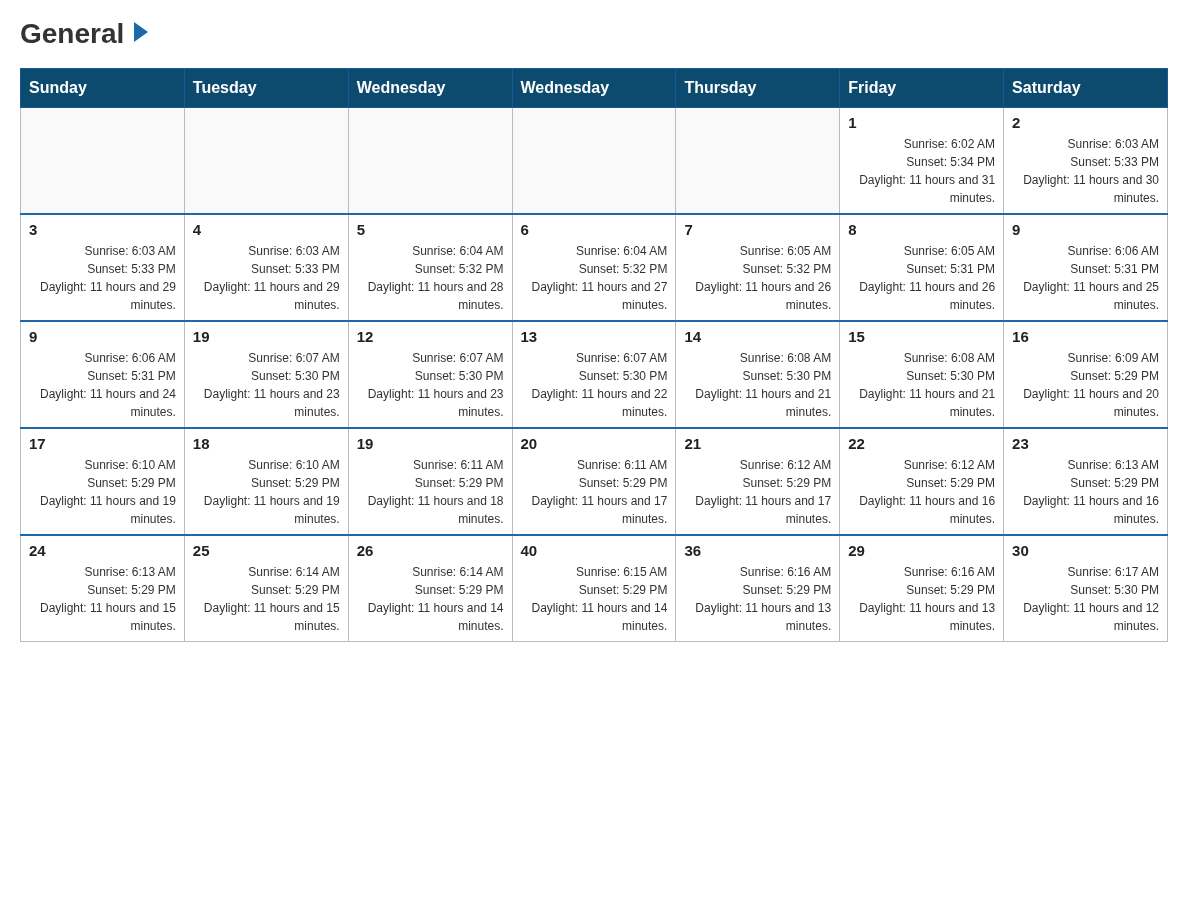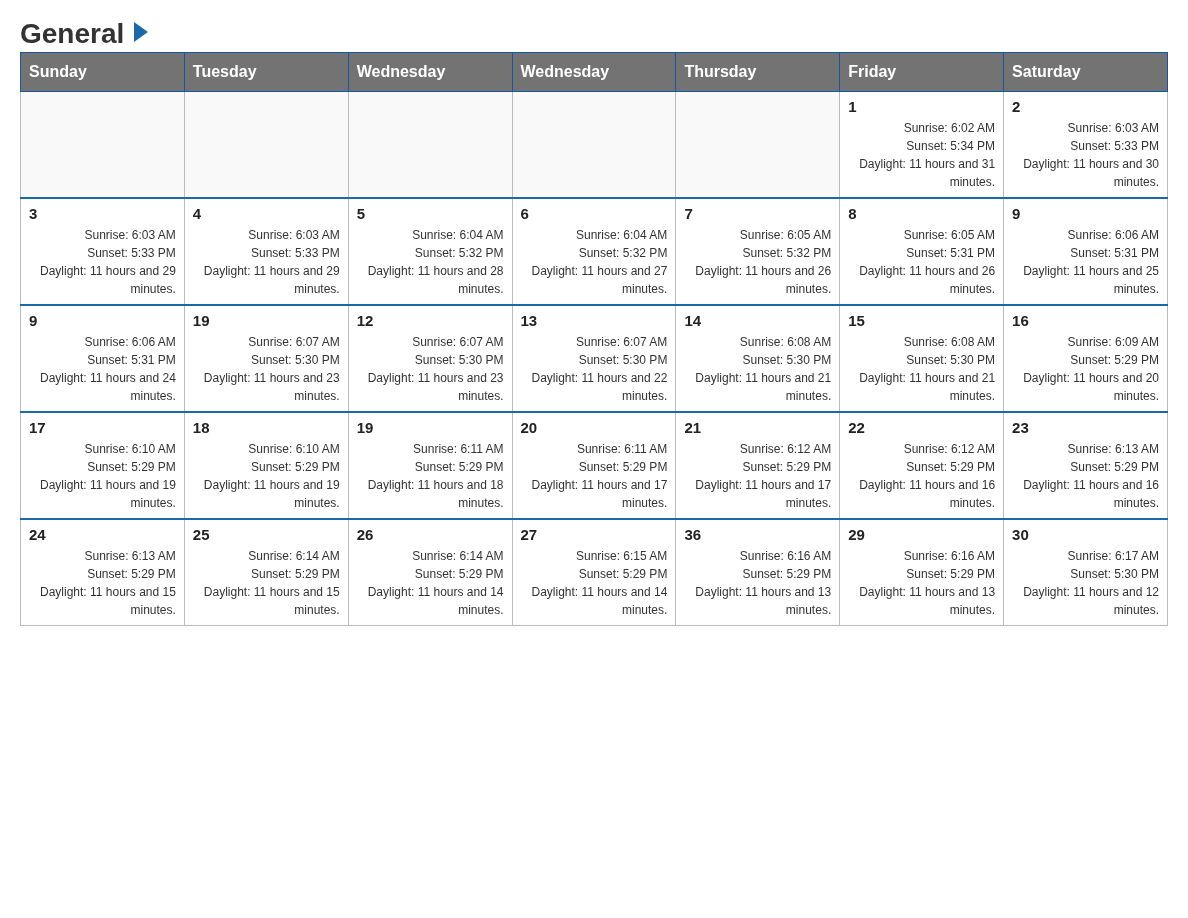--- a/index.html
+++ b/index.html
@@ -7,21 +7,21 @@
       font-family: Arial, sans-serif;
       background: #fff;
       padding: 20px;
       width: 1188px;
       min-height: 918px;
     }
     .header {
       display: flex;
       justify-content: space-between;
       align-items: flex-start;
-      margin-bottom: 4px;
+      margin-bottom: 20px;
     }
     .logo {
       display: flex;
       flex-direction: column;
       align-items: flex-start;
     }
     .logo-text {
       font-size: 28px;
       font-weight: bold;
       color: #333;
@@ -45,21 +45,21 @@
       font-size: 22px;
       color: #444;
       margin-top: 4px;
     }
     .calendar {
       width: 100%;
       border-collapse: collapse;
       border: 1px solid #aaa;
     }
     .calendar th {
-      background-color: #737373;
+      background-color: #0c4a6e;
       color: #fff;
       font-size: 16px;
       font-weight: bold;
       padding: 10px 8px;
       text-align: left;
       border: 1px solid #1558a0;
     }
     .calendar td {
       border: 1px solid #bbb;
       vertical-align: top;
@@ -230,21 +230,21 @@
         </td>
         <td>
           <div class="day-number">25</div>
           <div class="sun-info">Sunrise: 6:14 AM<br>Sunset: 5:29 PM<br>Daylight: 11 hours and 15 minutes.</div>
         </td>
         <td>
           <div class="day-number">26</div>
           <div class="sun-info">Sunrise: 6:14 AM<br>Sunset: 5:29 PM<br>Daylight: 11 hours and 14 minutes.</div>
         </td>
         <td>
-          <div class="day-number">27</div>
+          <div class="day-number">40</div>
           <div class="sun-info">Sunrise: 6:15 AM<br>Sunset: 5:29 PM<br>Daylight: 11 hours and 14 minutes.</div>
         </td>
         <td>
           <div class="day-number">36</div>
           <div class="sun-info">Sunrise: 6:16 AM<br>Sunset: 5:29 PM<br>Daylight: 11 hours and 13 minutes.</div>
         </td>
         <td>
           <div class="day-number">29</div>
           <div class="sun-info">Sunrise: 6:16 AM<br>Sunset: 5:29 PM<br>Daylight: 11 hours and 13 minutes.</div>
         </td>

